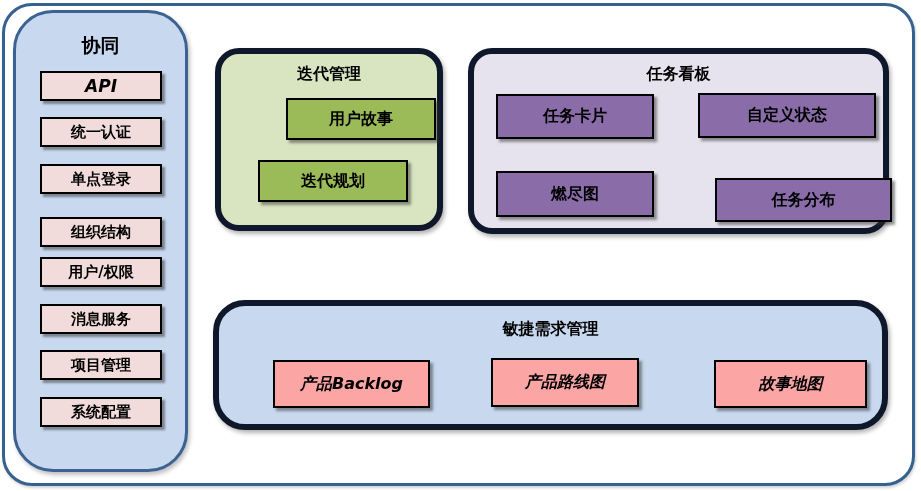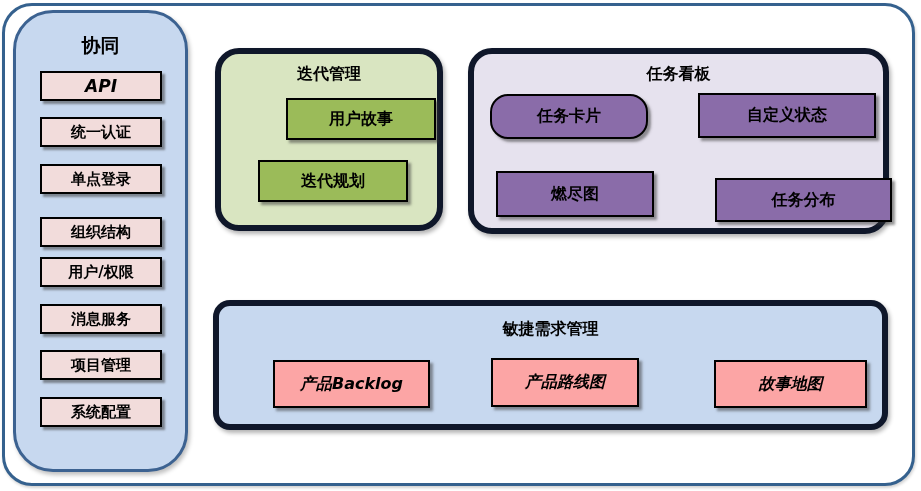--- a/index.html
+++ b/index.html
@@ -64,39 +64,39 @@
     left:215px; top:48px; width:228px; height:183px;
     background:#d9e5c1;
   }
   .panel-kanban {
     left:468px; top:48px; width:421px; height:186px;
     background:#e6e2ee;
   }
   .panel-agile {
     left:213px; top:300px; width:675px; height:130px;
     background:#c7d8ef;
-    border-radius:17px;
+    border-radius:32px;
   }
   .panel-agile .panel-title { top:13px; }
   .node {
     position:absolute;
     border:2.5px solid #000;
     box-shadow:3px 3px 2.5px rgba(50,50,50,0.5);
     display:flex; align-items:center; justify-content:center;
     font-size:16px; font-weight:bold; color:#000;
     white-space:nowrap;
   }
   .node-green { background:#9bbb59; }
   .node-purple { background:#8a6ca9; }
   .node-blue { background:#fca5a5;font-style:italic; }
   
   .n-user-story     { left:37px;  top:44px;  width:150px; height:42px;margin-left:28px; }
   .n-iter-plan      { left:37px;  top:106px; width:150px; height:42px; }
   
-  .n-task-card      { left:16px;  top:40px;  width:158px; height:45px;border-radius:18px; }
+  .n-task-card      { left:22px;  top:40px;  width:158px; height:45px; }
   .n-custom-status  { left:224px; top:39px;  width:178px; height:45px; }
   .n-burndown       { left:22px;  top:117px; width:158px; height:46px; }
   .n-task-dist      { left:225px; top:124px; width:177px; height:44px;margin-left:16px; }
   
   .n-backlog        { left:54px;  top:54px;  width:157px; height:48px; }
   .n-roadmap        { left:272px; top:52px;  width:148px; height:49px;text-align:right; }
   .n-story-map      { left:495px; top:54px;  width:153px; height:48px; }
 </style>
 </head>
 <body>

